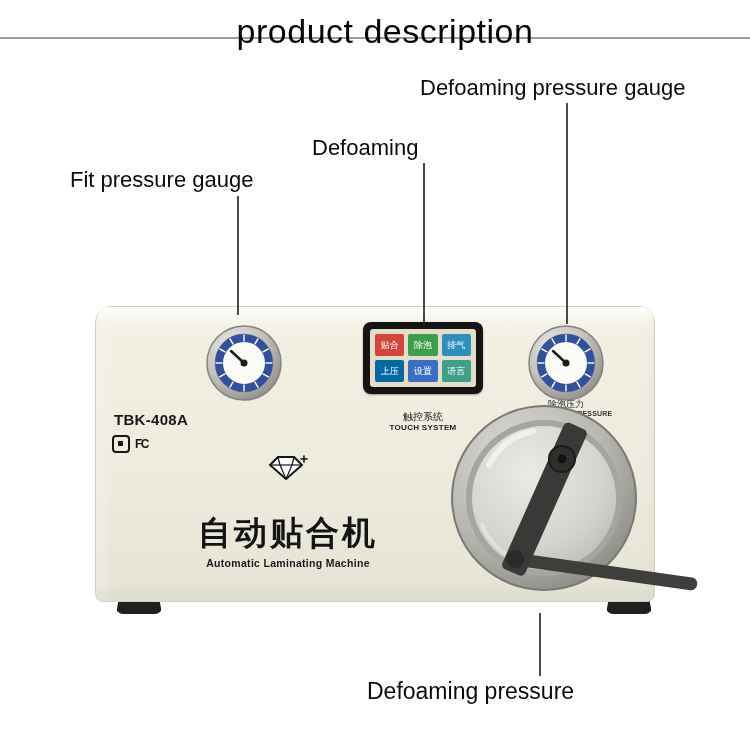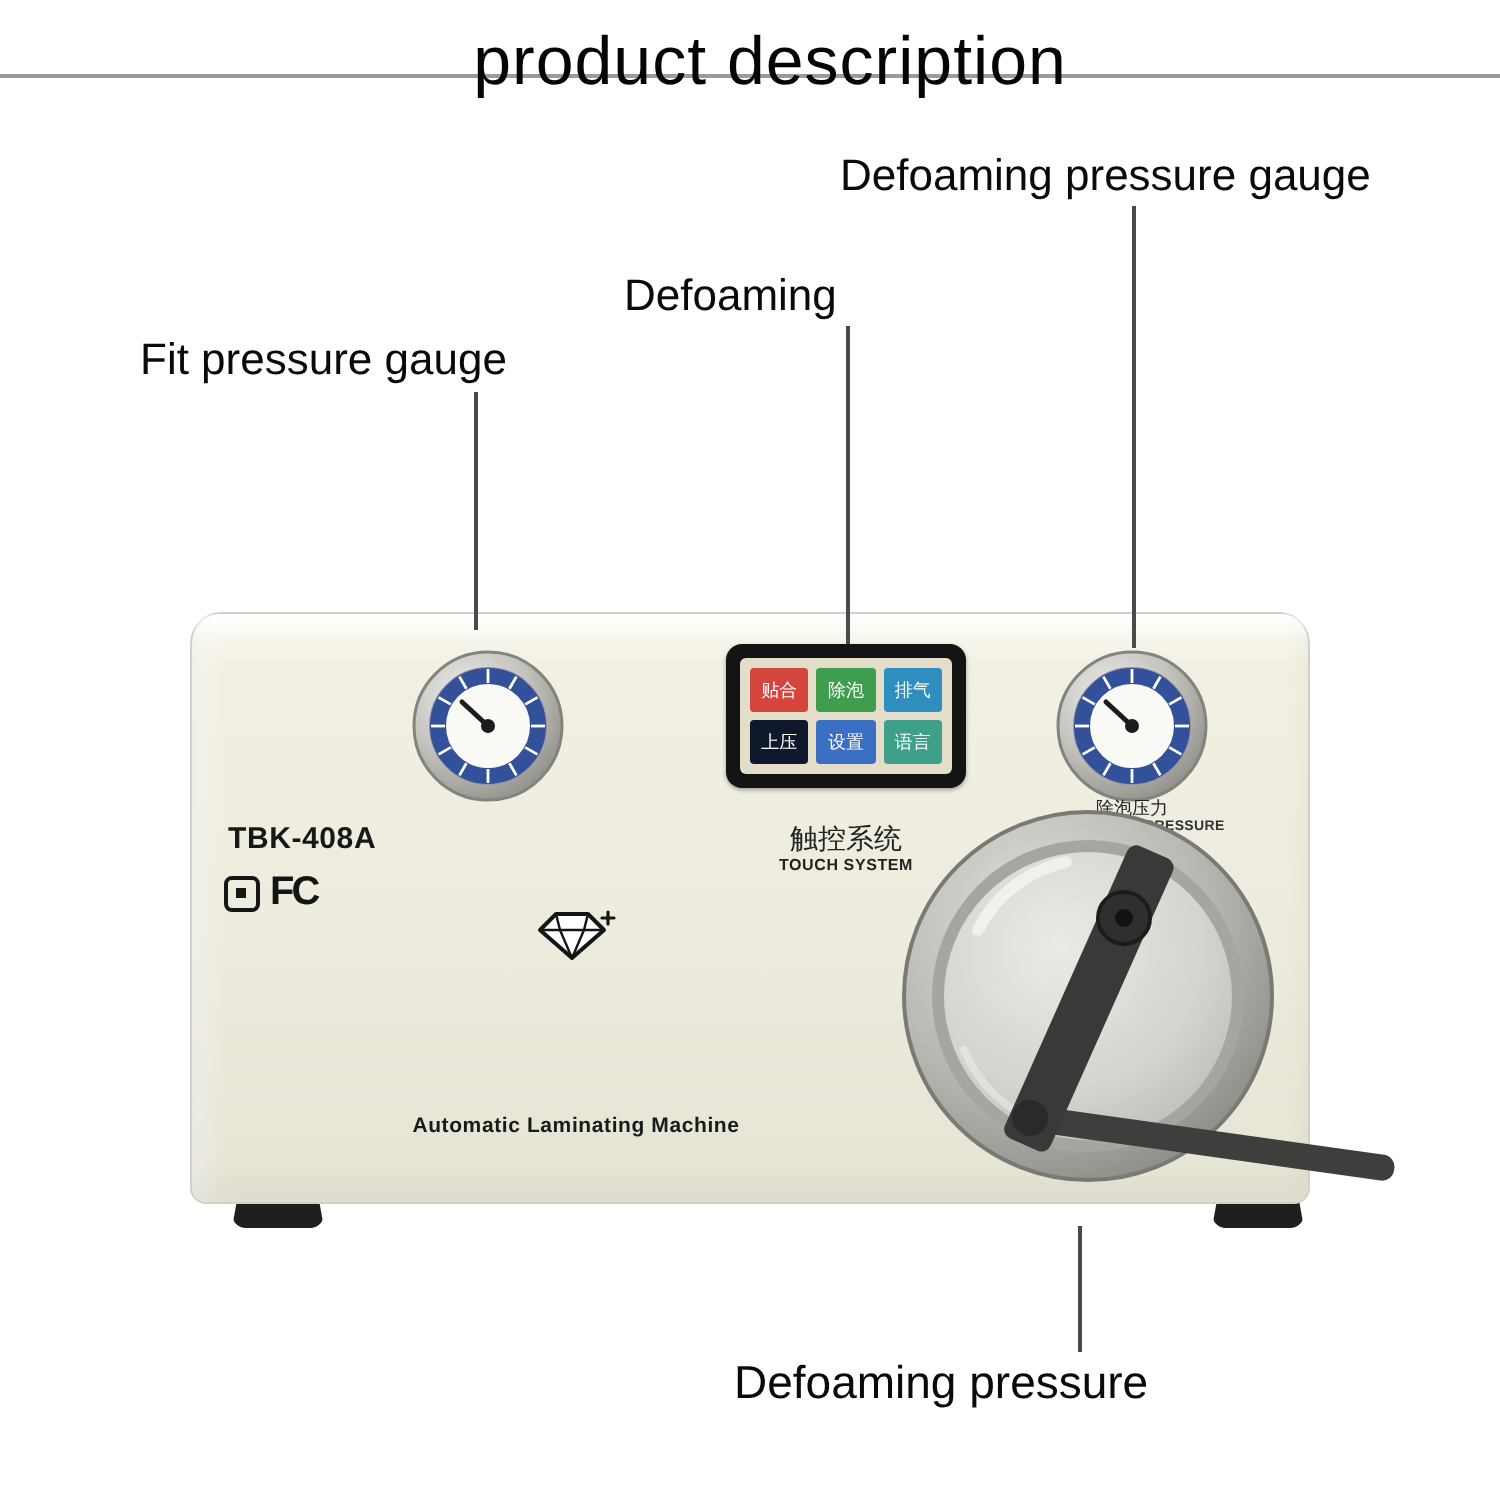--- a/index.html
+++ b/index.html
@@ -50,28 +50,28 @@
   .lbl-en { font-size:7px; font-weight:bold; color:#333; letter-spacing:0.2px; }
 
   .touchscreen { left:267px; top:15px; width:120px; height:72px; background:#141414;
     border-radius:8px; box-shadow:0 1px 2px rgba(0,0,0,0.35); }
   .screen-inner { position:absolute; left:7px; right:7px; top:7px; bottom:7px;
     background:#e3ddc9; border-radius:3px; display:grid;
     grid-template-columns:repeat(3,1fr); grid-template-rows:1fr 1fr; gap:4px; padding:5px;font-family:Liberation Serif, serif; }
   .screen-btn { border-radius:2px; color:#fff; font-size:9px; display:flex;
     align-items:center; justify-content:center; line-height:1; }
   .touch-labels { left:247px; top:103px; width:160px; text-align:center; line-height:1.3; }
-  .touch-cn { font-size:14px; color:#222; }
+  .touch-cn { font-size:10px; color:#222; }
   .touch-en { font-size:8px; font-weight:bold; color:#222; letter-spacing:0.3px; }
 
   .model { left:18px; top:104px; font-size:15px; font-weight:bold; color:#171717; letter-spacing:0.3px; }
   .certs { left:16px; top:128px; display:flex; align-items:center; gap:5px; }
   .cert-badge { width:18px; height:18px; border:2.5px solid #161616; border-radius:4px; position:relative; }
   .cert-badge-inner { position:absolute; left:4px; top:4px; width:5px; height:5px; background:#161616; }
-  .fcc { font-size:20px; font-weight:bold; color:#141414; letter-spacing:-1.5px; }
+  .fcc { font-size:12px; font-weight:bold; color:#141414; letter-spacing:-1.5px; }
 
   .brand-logo { left:142px; top:148px; width:100px; text-align:center; }
   .brand-text { font-size:20px; font-weight:bold; color:#131313; letter-spacing:2px; margin-top:2px; }
 
   .name-cn { left:22px; top:204px; width:340px; text-align:center; font-size:33px;
     font-weight:bold; color:#131313; letter-spacing:3px; }
   .name-en { left:22px; top:250px; width:340px; text-align:center; font-size:10.5px;
     font-weight:bold; color:#1a1a1a; letter-spacing:0.3px; }
 
   .chamber { left:353px; top:96px; width:260px; height:200px; }
@@ -137,21 +137,21 @@
     </g>
     <line x1="40" y1="40" x2="27" y2="28" stroke="#1c1c1c" stroke-width="2.5" stroke-linecap="round"></line>
     <circle cx="40" cy="40" r="3.5" fill="#1c1c1c"></circle>
   </svg>
 
   <div class="abs touchscreen">
     <div class="screen-inner">
       <div class="screen-btn" style="background-color: rgb(212, 69, 62);">贴合</div>
       <div class="screen-btn" style="background-color: rgb(63, 158, 77);">除泡</div>
       <div class="screen-btn" style="background-color: rgb(46, 143, 191);">排气</div>
-      <div class="screen-btn" style="background-color: #0f172a;">上压</div>
+      <div class="screen-btn" style="background-color: #0369a1;">上压</div>
       <div class="screen-btn" style="background-color: rgb(59, 111, 196);">设置</div>
       <div class="screen-btn" style="background-color: rgb(63, 160, 138);">语言</div>
     </div>
   </div>
   <div class="abs touch-labels">
     <div class="touch-cn">触控系统</div>
     <div class="touch-en">TOUCH SYSTEM</div>
   </div>
 
   <svg class="abs gauge gauge-right" viewBox="0 0 80 80">
@@ -196,20 +196,21 @@
       <line x1="28" y1="2" x2="26" y2="10" stroke="#151515" stroke-width="1.2"></line>
       <line x1="20" y1="24" x2="14" y2="10" stroke="#151515" stroke-width="1.2"></line>
       <line x1="20" y1="24" x2="26" y2="10" stroke="#151515" stroke-width="1.2"></line>
       <g stroke="#151515" stroke-width="1.6" stroke-linecap="round">
         <line x1="38" y1="1" x2="38" y2="7"></line>
           <line x1="35" y1="4" x2="41" y2="4"></line>
       </g>
     </svg>
   </div>
 
+  <div class="abs name-cn">自动贴合机</div>
   <div class="abs name-en">Automatic Laminating Machine</div>
 
   <svg class="abs chamber" viewBox="0 0 260 200">
     <circle cx="95" cy="95" r="92" fill="url(#chamBez)" stroke="#7a7974" stroke-width="2"></circle>
     <circle cx="95" cy="95" r="78" fill="#a6a5a0"></circle>
     <circle cx="95" cy="95" r="72" fill="url(#chamGlass)"></circle>
     <path d="M 40 62 A 64 64 0 0 1 84 28" stroke="#ffffff" stroke-width="6" fill="none" opacity="0.55" stroke-linecap="round"></path>
     <path d="M 33 122 A 68 68 0 0 0 58 152" stroke="#ffffff" stroke-width="4" fill="none" opacity="0.35" stroke-linecap="round"></path>
     <rect x="62" y="149" width="188" height="13" rx="6" fill="#3e3e3c" transform="rotate(8 62 155)"></rect>
     <rect x="83" y="16" width="25" height="160" rx="5" fill="#393937" transform="rotate(24 95 96)"></rect>

